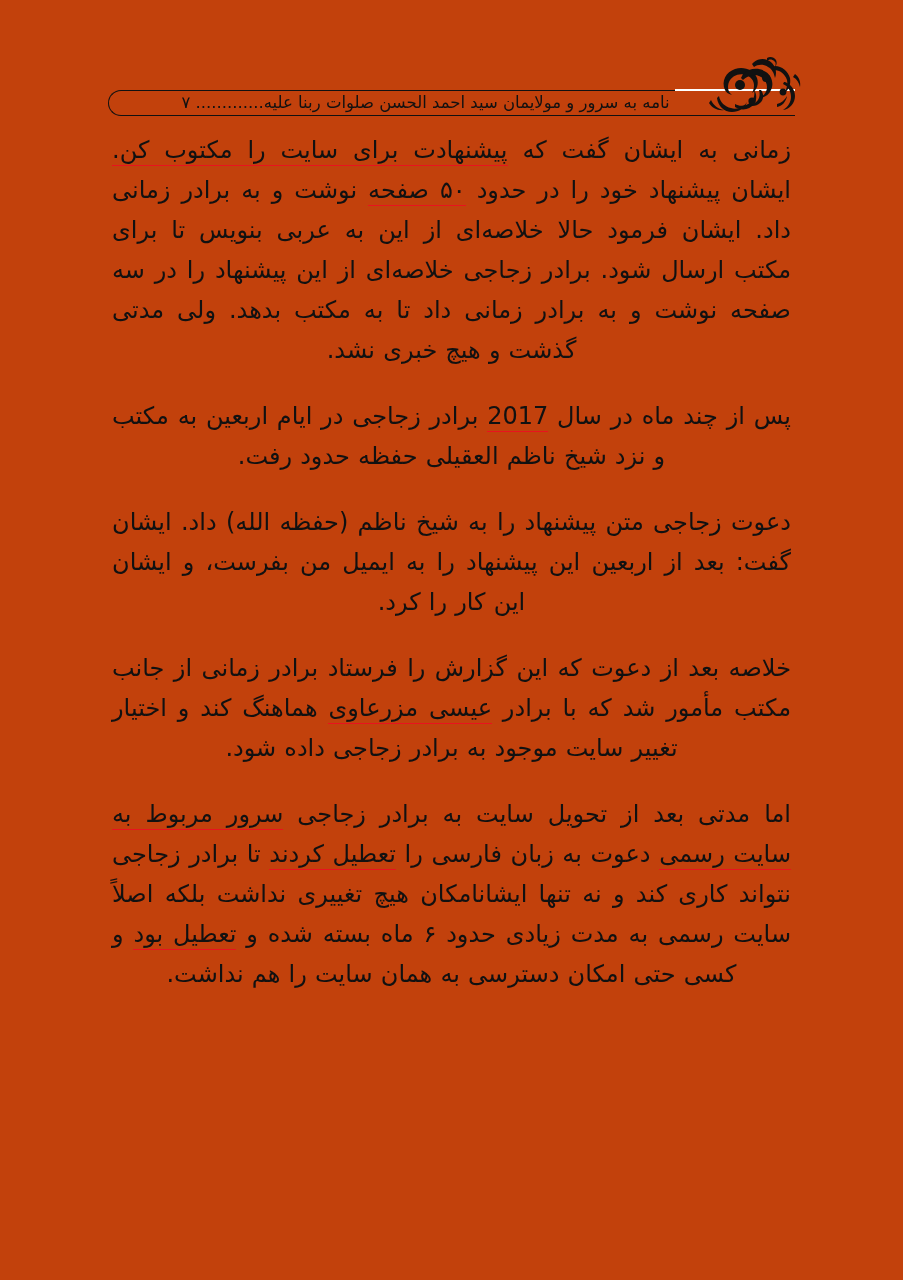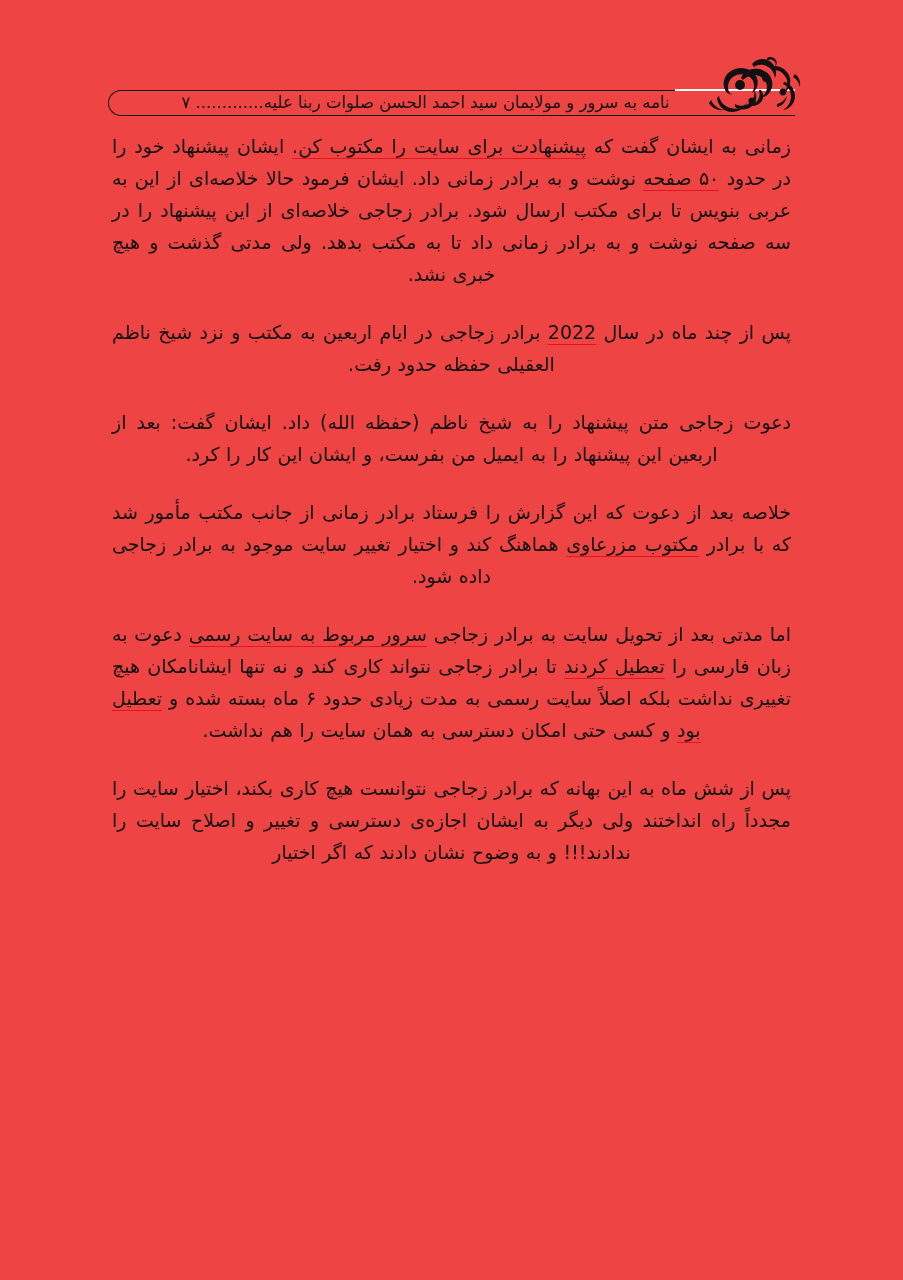--- a/index.html
+++ b/index.html
@@ -14,21 +14,21 @@
     position: relative;
     overflow: hidden;
     font-family: "DejaVu Sans", "Liberation Sans", sans-serif;
     color: #111111;
     direction: rtl;
   }
 
   .page {
     position: absolute;
     inset: 0;
-    background: #ef4444;
+    background: #c2410c;
   }
 
   
   .header {
     position: absolute;
     top: 68px;
     right: 108px;
     left: 108px;
     height: 56px;
   }
@@ -78,22 +78,22 @@
     position: absolute;
     top: 130px;
     right: 112px;
     left: 112px;
     direction: rtl;
     text-align: justify;
     text-justify: inter-word;
   }
   .para {
     margin: 0 0 26px 0;
-    font-size: 19px;
-    line-height: 32px;
+    font-size: 24px;
+    line-height: 40px;
     text-align: justify;
     text-align-last: center;
     word-spacing: 0.5px;
   }
   .para:last-child { margin-bottom: 0; }
 
   .hl {
     
     display: inline;
     box-shadow: inset 0 -4px 0 -1px transparent;
@@ -131,20 +131,19 @@
           <path d="M20 46c2 5 7 9 13 10-6 1-12-2-15-7l2-3z"></path>
           <path d="M104 20c4 3 6 8 5 13-1-4-3-8-7-10l2-3z"></path>
           <path d="M86 50c4-1 8-4 10-8-1 6-5 10-10 11v-3z"></path>
         </g>
       </svg>
     </div>
   </div>
 
   <div class="content">
     <p class="para"><span>زمانی به ایشان گفت که </span><span class="hl" style="--ul: #E8131E;">پیشنهادت برای سایت را مکتوب کن.</span><span> ایشان پیشنهاد خود را در حدود </span><span class="hl" style="--ul: #E8131E;">۵۰ صفحه</span><span> نوشت و به برادر زمانی داد. ایشان فرمود حالا خلاصه‌ای از این به عربی بنویس تا برای مکتب ارسال شود. برادر زجاجی خلاصه‌ای از این پیشنهاد را در سه صفحه نوشت و به برادر زمانی داد تا به مکتب بدهد. ولی مدتی گذشت و هیچ خبری نشد.</span></p>
-    <p class="para"><span>پس از چند ماه در سال </span><span class="hl" style="--ul: #E8131E;">2022</span><span> برادر زجاجی در ایام اربعین به مکتب و نزد شیخ ناظم العقیلی حفظه حدود رفت.</span></p>
+    <p class="para"><span>پس از چند ماه در سال </span><span class="hl" style="--ul: #E8131E;">2017</span><span> برادر زجاجی در ایام اربعین به مکتب و نزد شیخ ناظم العقیلی حفظه حدود رفت.</span></p>
     <p class="para"><span>دعوت زجاجی متن پیشنهاد را به شیخ ناظم (حفظه الله) داد. ایشان گفت: بعد از اربعین این پیشنهاد را به ایمیل من بفرست، و ایشان این کار را کرد.</span></p>
-    <p class="para"><span>خلاصه بعد از دعوت که این گزارش را فرستاد برادر زمانی از جانب مکتب مأمور شد که با برادر </span><span class="hl" style="--ul: #E8131E;">مکتوب مزرعاوی</span><span> هماهنگ کند و اختیار تغییر سایت موجود به برادر زجاجی داده شود.</span></p>
+    <p class="para"><span>خلاصه بعد از دعوت که این گزارش را فرستاد برادر زمانی از جانب مکتب مأمور شد که با برادر </span><span class="hl" style="--ul: #E8131E;">عیسی مزرعاوی</span><span> هماهنگ کند و اختیار تغییر سایت موجود به برادر زجاجی داده شود.</span></p>
     <p class="para"><span>اما مدتی بعد از تحویل سایت به برادر زجاجی </span><span class="hl" style="--ul: #E8131E;">سرور مربوط به سایت رسمی</span><span> دعوت به زبان فارسی را </span><span class="hl" style="--ul: #E8131E;">تعطیل کردند</span><span> تا برادر زجاجی نتواند کاری کند و نه تنها ایشانامکان هیچ تغییری نداشت بلکه اصلاً سایت رسمی به مدت زیادی حدود ۶ ماه بسته شده و </span><span class="hl" style="--ul: #E8131E;">تعطیل بود</span><span> و کسی حتی امکان دسترسی به همان سایت را هم نداشت.</span></p>
-    <p class="para"><span>پس از شش ماه به این بهانه که برادر زجاجی نتوانست هیچ کاری بکند، اختیار سایت را مجدداً راه انداختند ولی دیگر به ایشان اجازه‌ی دسترسی و تغییر و اصلاح سایت را ندادند!!! و به وضوح نشان دادند که اگر اختیار</span></p>
   </div>
 
 </div>
 
 </body></html>

